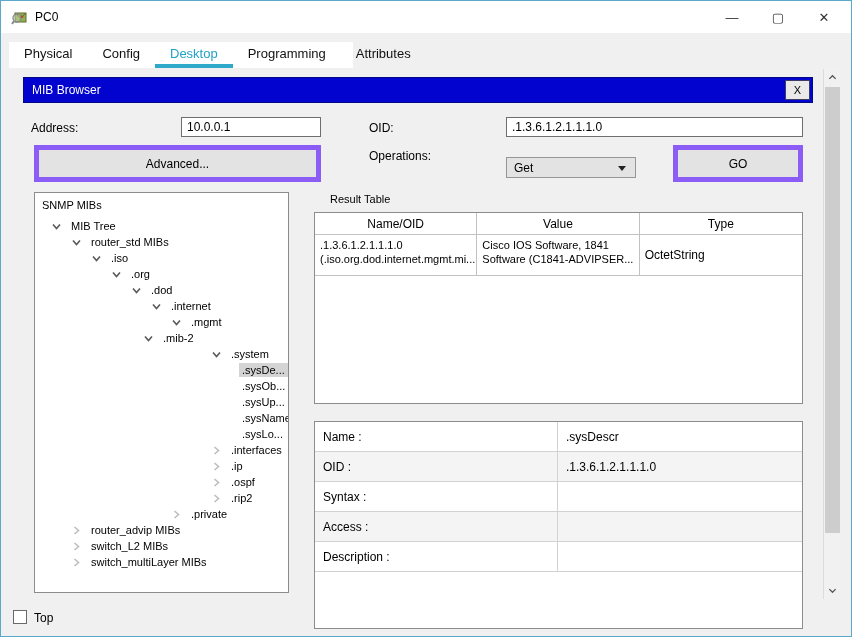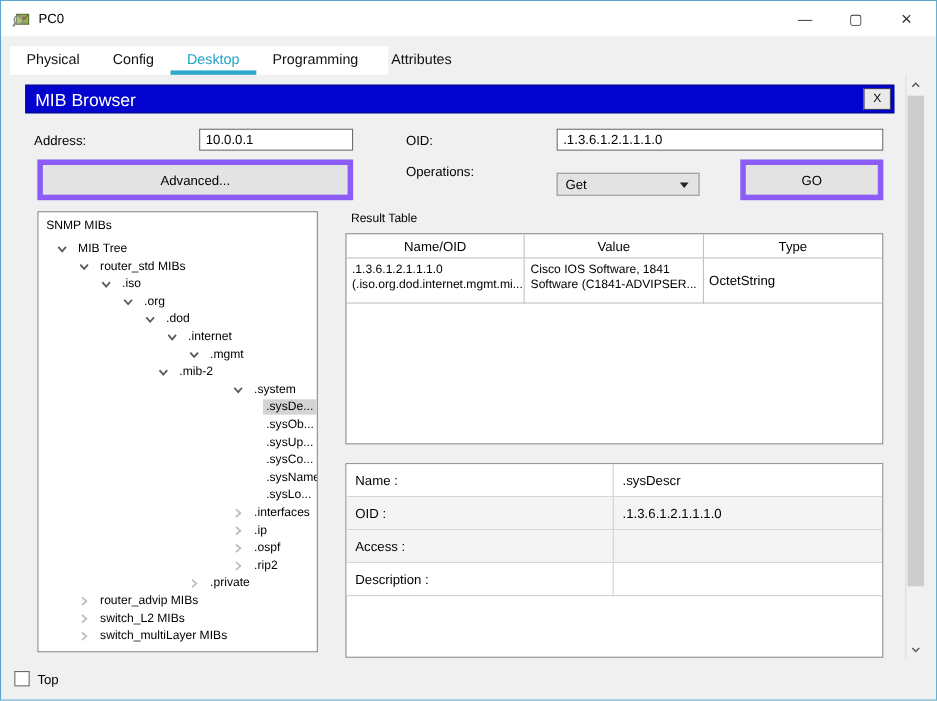--- a/index.html
+++ b/index.html
@@ -19,21 +19,21 @@
   
   .tabstrip { position:absolute; left:8px; top:41px; width:344px; height:26px; background:#ffffff;
               display:flex; }
   .tab { padding:0 15px; font-size:13px; color:#111; display:flex; align-items:center; height:100%;
          border-bottom:4px solid transparent; }
   .tab.active { color:#21a2c6; border-bottom-color:#2fa9c9; }
 
   
   .mib-header { position:absolute; left:22px; top:76px; width:790px; height:26px;
                 background:#0203cf; border:1px solid #000a86; }
-  .mib-title { position:absolute; left:8px; top:5px; color:#ffffff; font-size:16px; }
+  .mib-title { position:absolute; left:8px; top:5px; color:#ffffff; font-size:12px; }
   .mib-close { position:absolute; right:2px; top:2px; width:25px; height:20px; background:#e9e9e9;
                border:1px solid #3c3c64; font-size:11px; color:#000; display:flex;
                align-items:center; justify-content:center; }
 
   .lbl { position:absolute; font-size:12px; color:#000; }
   .txtfield { position:absolute; height:20px; background:#ffffff; border:1px solid #6e6e6e;
               font-size:12px; font-family:"Liberation Sans",sans-serif; padding:0 5px; color:#000; }
   .btn { position:absolute; height:37px; background:#e3e3e3; border:5px solid #8b5cf6;
          font-size:12px; color:#000; display:flex; align-items:center; justify-content:center; }
   .combo { position:absolute; height:21px; background:#e3e3e3; border:1px solid #969696;
@@ -47,33 +47,33 @@
                 background:#ffffff; border:1px solid #8c8c8c; overflow:hidden; }
   .tree-panel-label { position:absolute; left:7px; top:6px; font-size:11px; color:#000; }
   .tree { position:absolute; left:0; top:25px; width:100%; }
   .tree-row { height:16px; display:flex; align-items:center; font-size:11px; color:#000;
               white-space:nowrap; }
   .tree-row .chev { width:11px; height:11px; margin-right:6px; flex:0 0 11px; }
   .tree-row .tlabel { padding:1px 3px; }
   .tree-row.selected .tlabel { background:#d4d4d4; }
 
   
-  .result-label { position:absolute; left:318px; top:192px; font-size:11px; color:#000; }
+  .result-label { position:absolute; left:329px; top:192px; font-size:11px; color:#000; }
   .result-table { position:absolute; left:313px; top:211px; width:489px; height:192px;
                   background:#ffffff; border:1px solid #8c8c8c; }
   .rt-grid { display:grid; grid-template-columns:1fr 1fr 1fr; }
   .rt-head { height:22px; font-size:12px; display:flex; align-items:center; justify-content:center;
              border-bottom:1px solid #c2c2c2; border-right:1px solid #c2c2c2; }
   .rt-head:nth-child(3) { border-right:none; }
   .rt-cell { height:41px; font-size:11px; line-height:14px; padding:3px 5px;
              border-bottom:1px solid #c2c2c2; border-right:1px solid #c2c2c2; overflow:hidden; }
   .rt-cell:nth-child(3) { border-right:none; font-size:12px; display:flex; align-items:center; }
 
   
-  .detail-table { position:absolute; left:313px; top:420px; width:489px; height:177px;
+  .detail-table { position:absolute; left:313px; top:420px; width:489px; height:208px;
                   background:#ffffff; border:1px solid #8c8c8c; overflow:hidden; }
   .dt-row { height:30px; display:flex; border-bottom:1px solid #d2d2d2; background:#ffffff; }
   .dt-row.alt { background:#f4f4f4; }
   .dt-label { width:242px; display:flex; align-items:center; padding-left:8px; font-size:12px; }
   .dt-value { flex:1; display:flex; align-items:center; padding-left:8px; font-size:12px;
               border-left:1px solid #d2d2d2; }
 
   
   .vscroll { position:absolute; left:822px; top:68px; width:17px; height:530px; background:#f1f1f1;
              border-left:1px solid #dcdcdc; }
@@ -197,23 +197,20 @@
         <div class="tree-row selected" style="padding-left: 204px;">
           <span class="tlabel">.sysDe...</span>
         </div>
         <div class="tree-row" style="padding-left: 204px;">
           <span class="tlabel">.sysOb...</span>
         </div>
         <div class="tree-row" style="padding-left: 204px;">
           <span class="tlabel">.sysUp...</span>
         </div>
         <div class="tree-row" style="padding-left: 204px;">
-          <span class="tlabel">.sysCo...</span>
-        </div>
-        <div class="tree-row" style="padding-left: 204px;">
           <span class="tlabel">.sysName</span>
         </div>
         <div class="tree-row" style="padding-left: 204px;">
           <span class="tlabel">.sysLo...</span>
         </div>
         <div class="tree-row" style="padding-left: 176px;">
           <span class="chev"><svg width="11" height="11" viewBox="0 0 11 11">
               <polyline points="3.5,2 7.5,5.5 3.5,9" fill="none" stroke="#bdbdbd" stroke-width="1.6"></polyline>
             </svg></span>
           <span class="tlabel">.interfaces</span>
@@ -287,20 +284,24 @@
 
   <div class="detail-table" id="detail-table">
       <div class="dt-row">
         <div class="dt-label">Name :</div>
         <div class="dt-value">.sysDescr</div>
       </div>
       <div class="dt-row alt">
         <div class="dt-label">OID :</div>
         <div class="dt-value">.1.3.6.1.2.1.1.1.0</div>
       </div>
+      <div class="dt-row">
+        <div class="dt-label">Syntax :</div>
+        <div class="dt-value"></div>
+      </div>
       <div class="dt-row alt">
         <div class="dt-label">Access :</div>
         <div class="dt-value"></div>
       </div>
       <div class="dt-row">
         <div class="dt-label">Description :</div>
         <div class="dt-value"></div>
       </div>
     </div>
 

